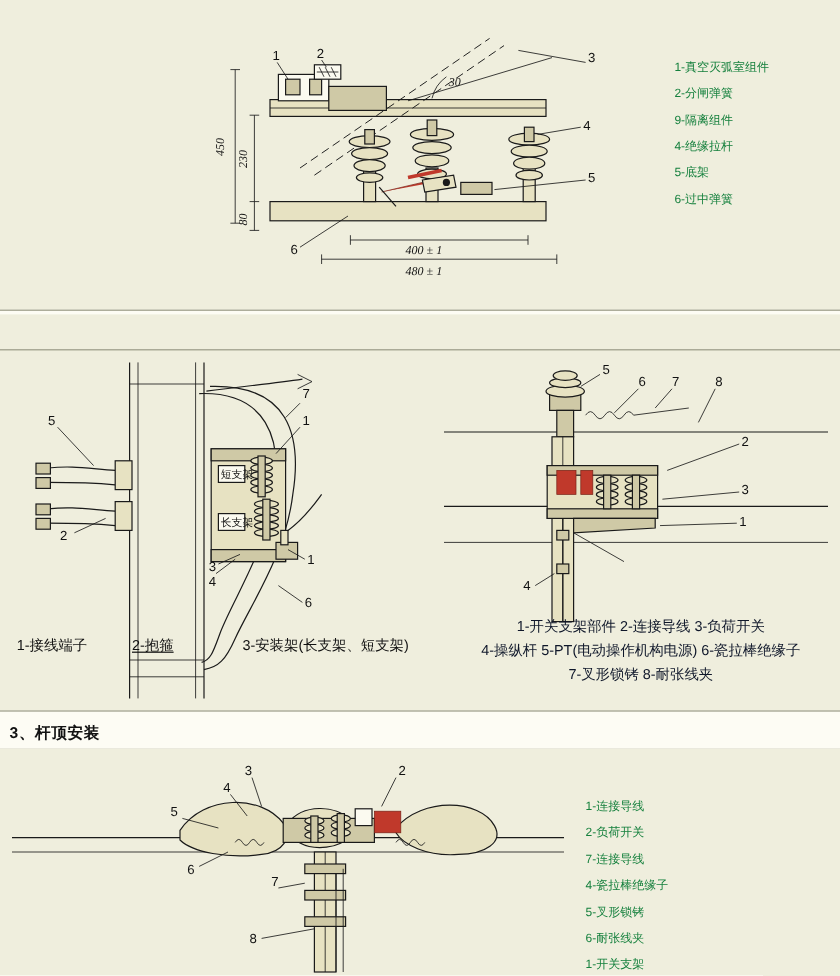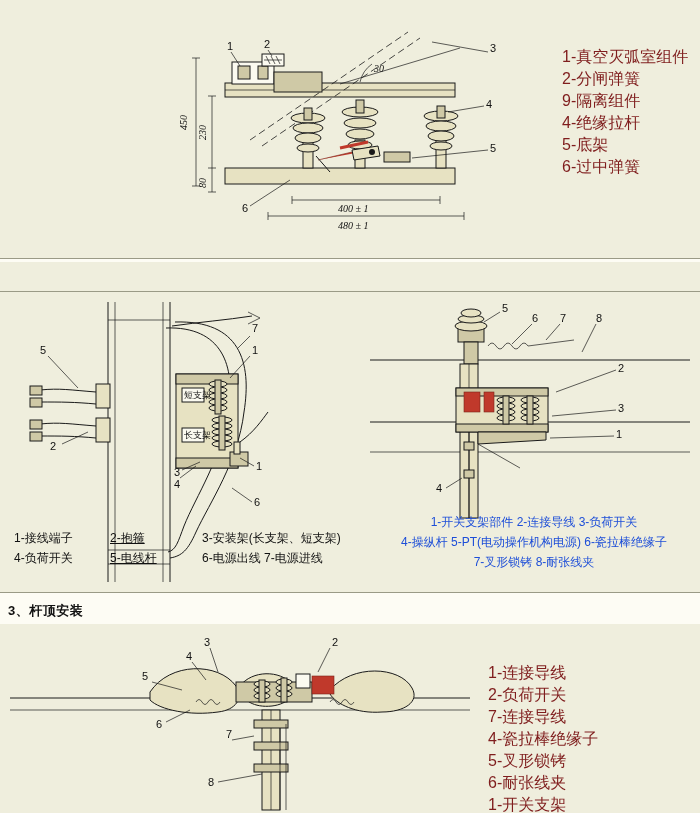--- a/index.html
+++ b/index.html
@@ -41,32 +41,32 @@
   .sec-title {
     position: absolute;
     font-size: 13px;
     font-weight: bold;
     color: #111;
     letter-spacing: 0.5px;
   }
 
   .legend {
     position: absolute;
-    font-size: 16px;
+    font-size: 10px;
     line-height: 22px;
-    color: #7f1d1d;
+    color: #15803d;
   }
   .legend div { white-space: nowrap; }
 
   .legend-center {
     position: absolute;
     font-size: 12px;
     line-height: 20px;
     text-align: center;
-    color: #1d4ed8;
+    color: #0f172a;
   }
 
   .legend-cols {
     position: absolute;
     font-size: 12px;
     line-height: 20px;
     color: #111;
   }
   .legend-cols .row { white-space: nowrap; }
   .legend-cols .c1 { display: inline-block; width: 96px; }
@@ -283,23 +283,20 @@
     <line x1="252" y1="210" x2="232" y2="196" class="ln-thin"></line>
     <text x="254" y="214" class="num">6</text>
     <text x="252" y="40" class="num">7</text>
     <line x1="250" y1="44" x2="238" y2="56" class="ln-thin"></line>
   </svg>
 
   <div class="legend-cols" style="left:14px; top:528px;">
     <div class="row">
       <span class="c1">1-接线端子</span><span class="c2">2-抱箍</span><span class="c3">3-安装架(长支架、短支架)</span>
     </div>
-    <div class="row">
-      <span class="c1">4-负荷开关</span><span class="c2">5-电线杆</span><span class="c3">6-电源出线  7-电源进线</span>
-    </div>
   </div>
 
   <svg width="340" height="230" viewBox="0 0 340 230" style="left:360px; top:292px;">
 
     <line x1="10" y1="68" x2="330" y2="68" class="ln"></line>
     <line x1="10" y1="130" x2="330" y2="130" class="ln"></line>
     <line x1="10" y1="160" x2="330" y2="160" class="ln-thin"></line>
 
     <g>
       <rect x="98" y="36" width="26" height="14" class="fill-dk"></rect>

